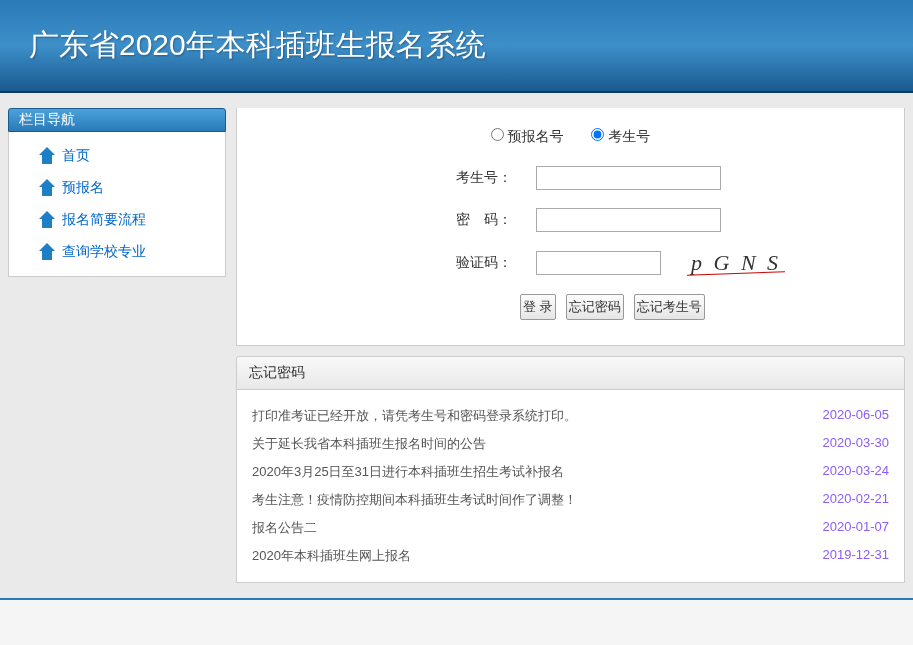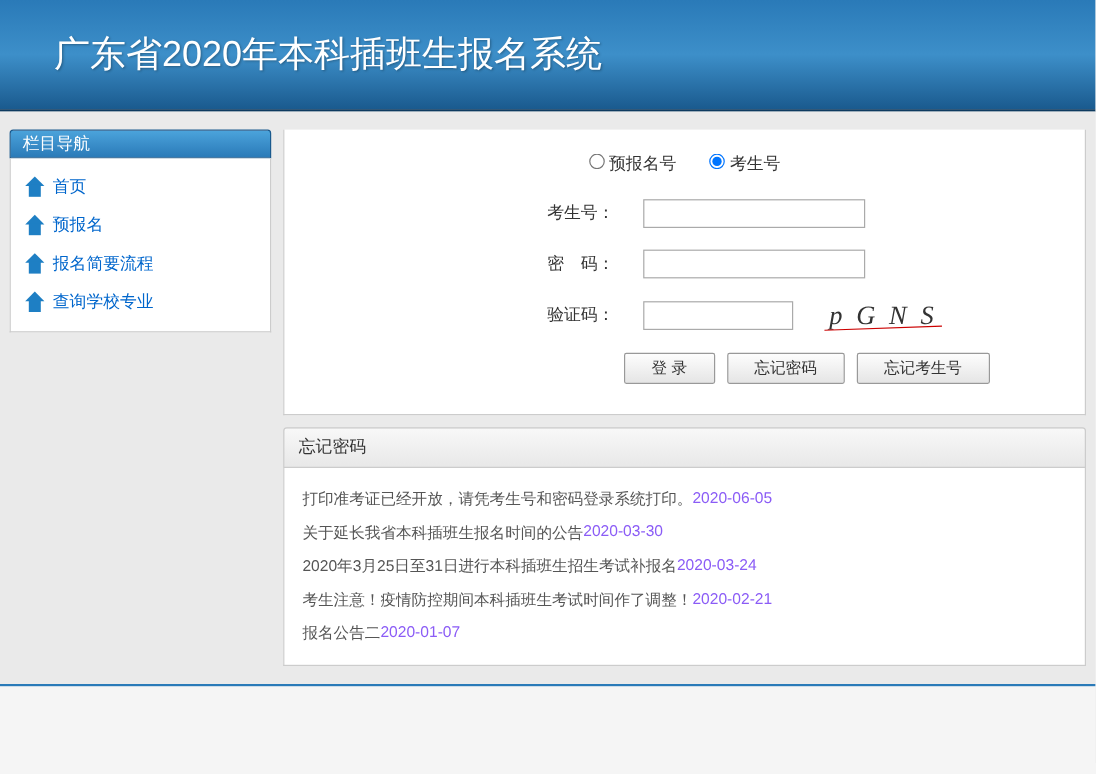--- a/index.html
+++ b/index.html
@@ -7,21 +7,21 @@
       padding: 0;
       box-sizing: border-box;
     }
     body {
       font-family: "Microsoft YaHei", "SimSun", Arial, sans-serif;
       background: #f5f5f5;
       font-size: 14px;
     }
     .header {
       background: linear-gradient(to bottom, #2a7ab8 0%, #3d8fc9 50%, #1a5a8e 100%);
-      padding: 25px 45px;
+      padding: 25px 29px;
       color: #fff;
       border-bottom: 2px solid #0d3a5f;
     }
     .header h1 {
       font-size: 30px;
       font-weight: normal;
       text-shadow: 1px 1px 2px rgba(0,0,0,0.3);
     }
     .container {
       display: flex;
@@ -39,21 +39,21 @@
       color: #fff;
       padding: 2px 10px;
       border: 1px solid #1a5a8e;
       border-radius: 3px 3px 0 0;
       font-size: 14px;
     }
     .sidebar-body {
       background: #fff;
       border: 1px solid #ccc;
       border-top: none;
-      padding: 8px 5px;
+      padding: 8px 23px;
     }
     .nav-item {
       display: flex;
       align-items: center;
       padding: 7px 5px;
       cursor: pointer;
       color: #0066cc;
       font-size: 14px;
     }
     .home-icon {
@@ -151,39 +151,40 @@
       height: 1px;
       background: #c00;
       transform: rotate(-2deg);
     }
     .button-row {
       padding-left: 253px;
       display: flex;
       gap: 10px;
     }
     .btn {
-      padding: 3px 22px;
+      padding: 3px 2px;
       border: 1px solid #999;
       background: linear-gradient(to bottom, #fdfdfd, #e5e5e5);
       cursor: pointer;
       font-size: 13px;
       color: #333;
       border-radius: 2px;
     }
     .announce-panel {
       margin-top: 10px;
     }
     .announce-body {
       background: #fff;
       border: 1px solid #ccc;
       border-top: none;
       padding: 12px 15px;
     }
     .announce-item {
       display: flex;
+      justify-content: space-between;
       padding: 5px 0;
       color: #555;
       font-size: 13px;
     }
     .announce-date {
       color: #8b5cf6;
     }
     .footer-line {
       border-top: 2px solid #2a7ab8;
       margin-top: 0;
@@ -277,19 +278,23 @@
           <span class="announce-date">2020-03-24</span>
         </div>
         <div class="announce-item">
           <span>考生注意！疫情防控期间本科插班生考试时间作了调整！</span>
           <span class="announce-date">2020-02-21</span>
         </div>
         <div class="announce-item">
           <span>报名公告二</span>
           <span class="announce-date">2020-01-07</span>
         </div>
+        <div class="announce-item">
+          <span>2020年本科插班生网上报名</span>
+          <span class="announce-date">2019-12-31</span>
+        </div>
       </div>
     </div>
 
   </div>
 </div>
 
 <div class="footer-line"></div>
 
 </body></html>

